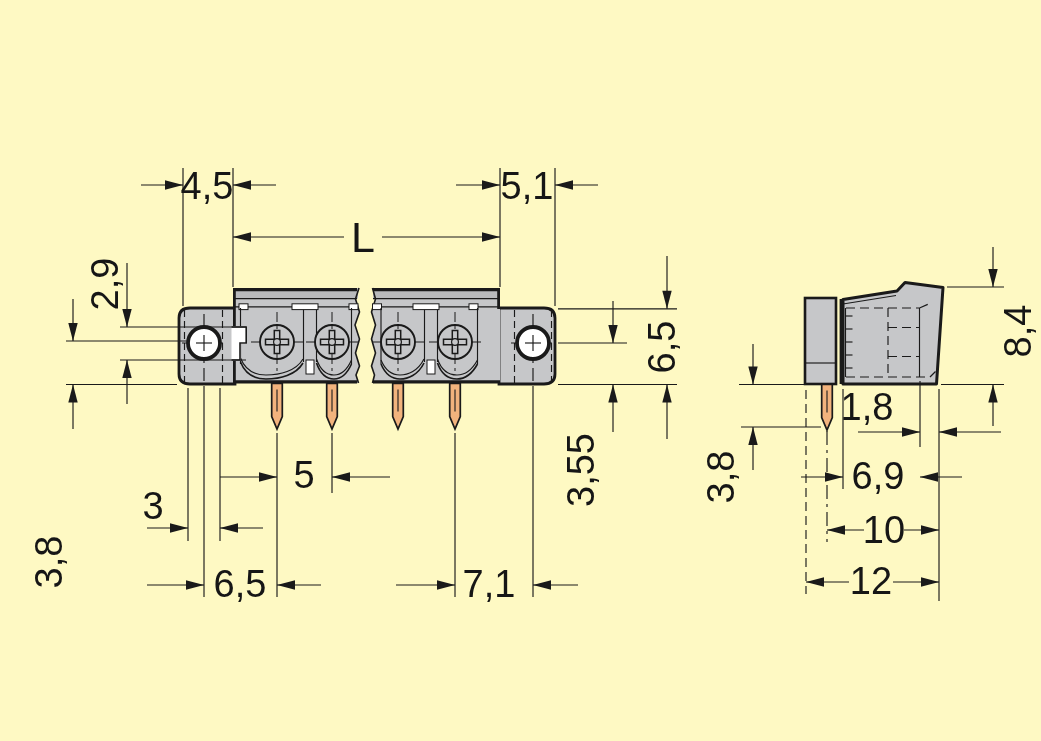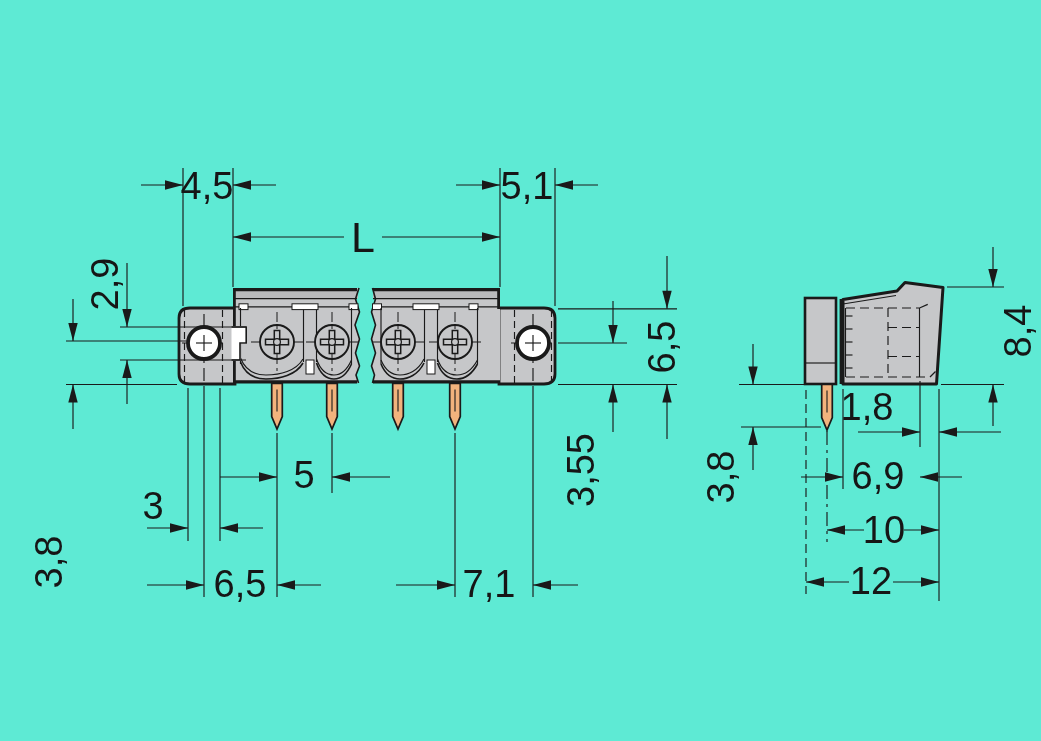--- a/index.html
+++ b/index.html
@@ -1,16 +1,16 @@
 <!DOCTYPE html>
 <html><head>
 <meta charset="utf-8">
 <style>
   html,body { margin:0; padding:0; background:#ffffff; }
-  .stage { width:1041px; height:741px; background:#5eead4; position:relative; overflow:hidden; }
+  .stage { width:1041px; height:741px; background:#fef9c3; position:relative; overflow:hidden; }
   svg { display:block; }
   text { font-family:"Liberation Sans", sans-serif; font-size:38px; fill:#161616;
          text-anchor:middle; dominant-baseline:central; }
   .tL { font-size:43px; }
   
   .s1 { stroke:#1a1a1a; stroke-width:1.15; fill:none; }
   .s2 { stroke:#1a1a1a; stroke-width:1.6;  fill:none; }
   .s3 { stroke:#1a1a1a; stroke-width:2.8;  fill:none; }
   .s4 { stroke:#1a1a1a; stroke-width:3.3;  fill:none; }
   .pf { stroke:#1a1a1a; stroke-width:2.8; }           

